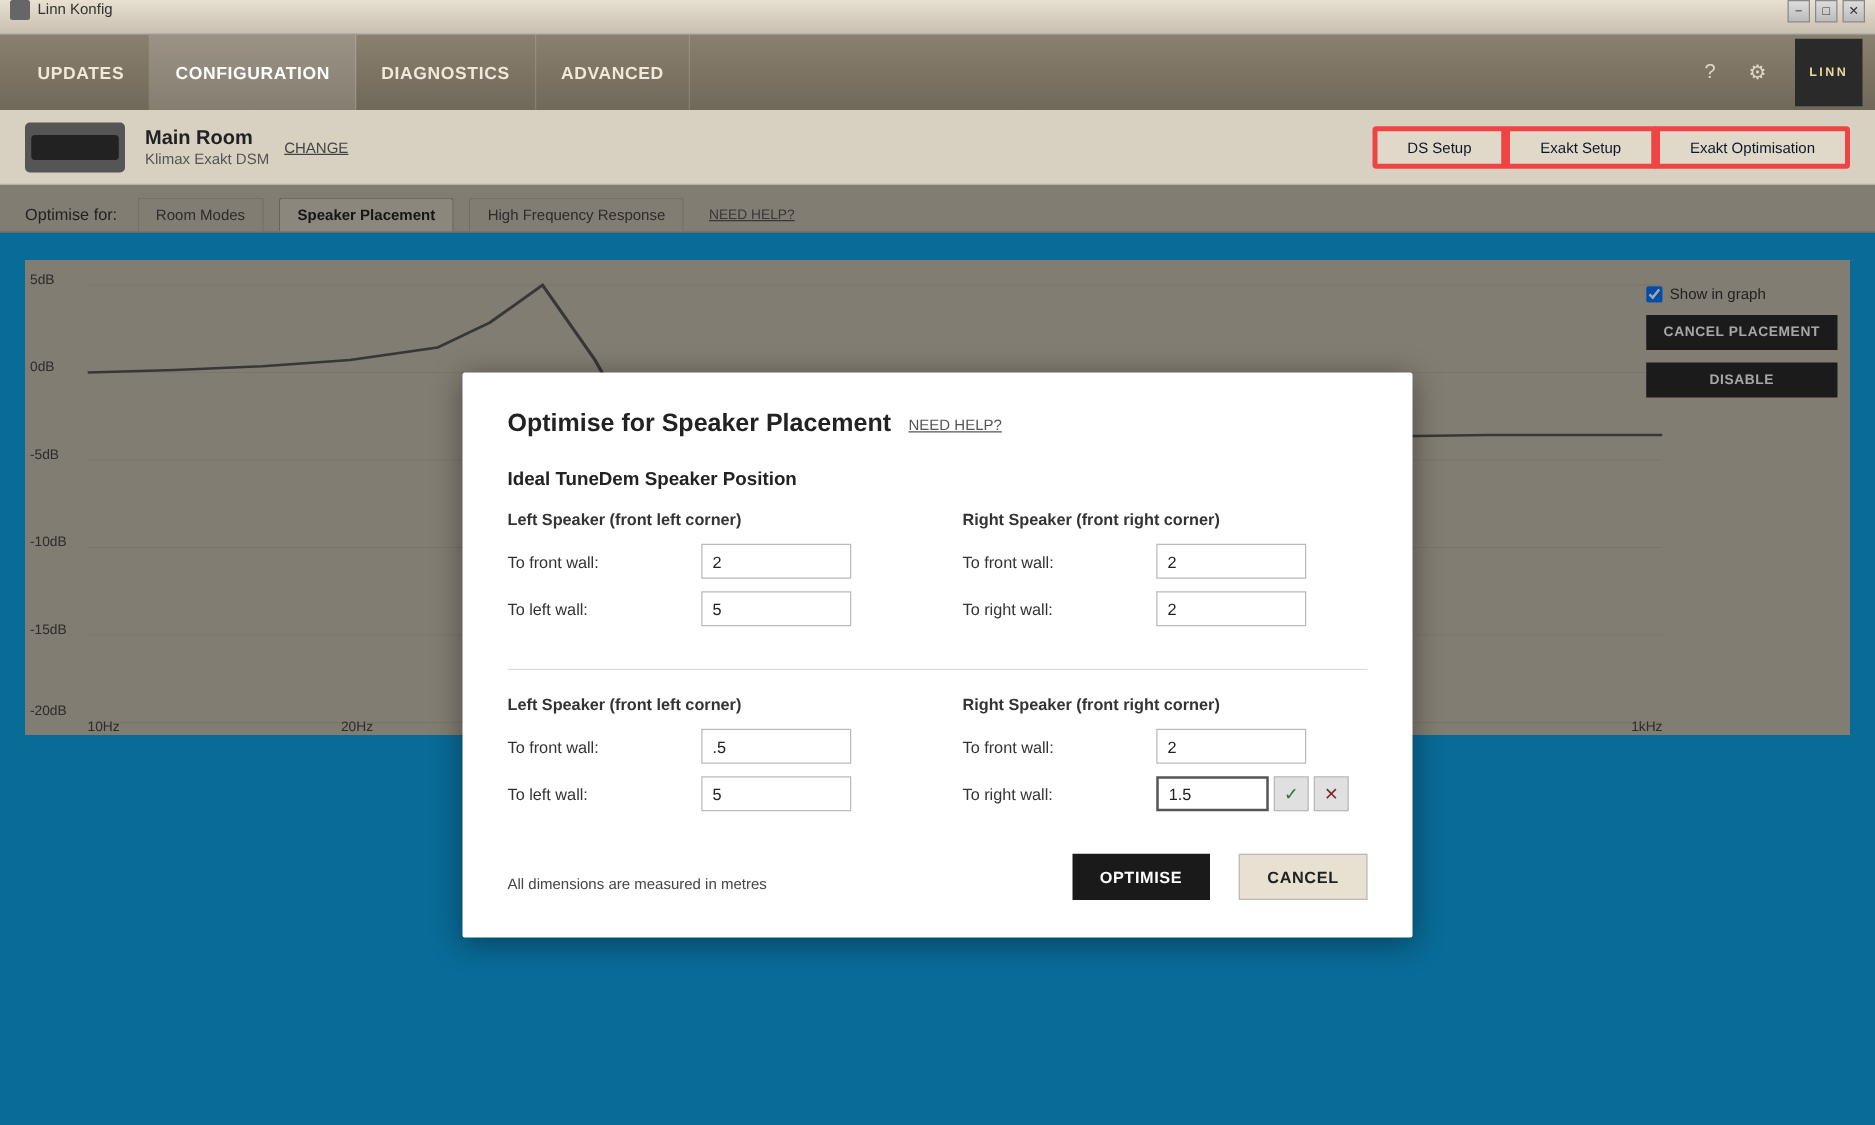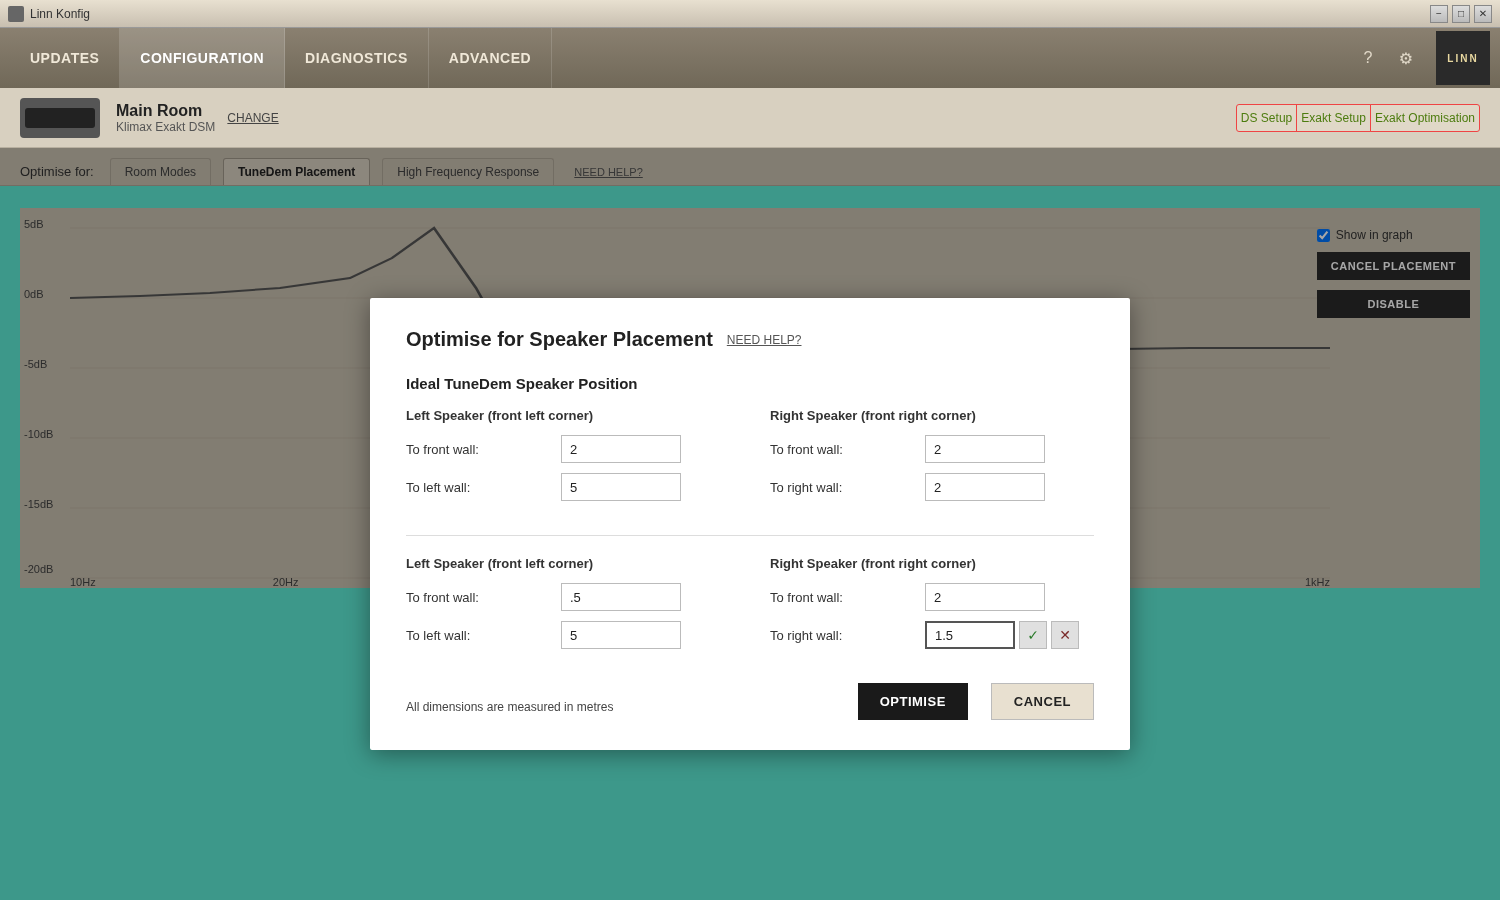--- a/index.html
+++ b/index.html
@@ -3,21 +3,20 @@
   <meta charset="utf-8">
   <style>
     * { box-sizing: border-box; margin: 0; padding: 0; }
     body { font-family: Arial, sans-serif; font-size: 13px; background: #b0a898; width: 1500px; height: 900px; overflow: hidden; position: relative; }
 
     
     .titlebar {
       background: linear-gradient(to bottom, #e8e0d0, #c8bfb0);
       height: 28px;
       display: flex;
-      align-items: center;
       padding: 0 8px;
       border-bottom: 1px solid #999;
       font-size: 12px;
       color: #333;
     }
     .titlebar-icon {
       width: 16px; height: 16px;
       background: #666;
       border-radius: 2px;
       margin-right: 6px;
@@ -121,34 +120,34 @@
       color: #444;
       text-decoration: underline;
       cursor: pointer;
     }
     .setup-buttons {
       margin-left: auto;
       display: flex;
       gap: 0;
     }
     .setup-btn {
-      padding: 6px 4px;
-      border: 1px solid #ef4444;
+      padding: 6px 24px;
+      border: 4px solid #ef4444;
       background: #e0d8c8;
-      color: #4d7c0f;
+      color: #0f172a;
       font-size: 12px;
       cursor: pointer;
       margin-left: -1px;
     }
     .setup-btn:first-child { border-radius: 3px 0 0 3px; }
     .setup-btn:last-child { border-radius: 0 3px 3px 0; }
 
     
     .mainarea {
-      background: #5eead4;
+      background: #0ea5e9;
       height: calc(900px - 28px - 60px - 60px);
       position: relative;
       overflow: hidden;
     }
 
     
     .optimise-bar {
       background: #c8c0b0;
       padding: 10px 20px 0;
       display: flex;
@@ -428,21 +427,21 @@
     <button class="setup-btn">Exakt Setup</button>
     <button class="setup-btn">Exakt Optimisation</button>
   </div>
 </div>
 
 <div class="mainarea">
 
   <div class="optimise-bar">
     <span class="optimise-label">Optimise for:</span>
     <div class="opt-tab">Room Modes</div>
-    <div class="opt-tab active">TuneDem Placement</div>
+    <div class="opt-tab active">Speaker Placement</div>
     <div class="opt-tab">High Frequency Response</div>
     <span class="need-help">NEED HELP?</span>
   </div>
 
   <div class="graph-area">
     <div class="graph-container">
 
       <span class="graph-ylabel" style="top:10px; left:4px;">5dB</span>
       <span class="graph-ylabel" style="top:80px; left:4px;">0dB</span>
       <span class="graph-ylabel" style="top:150px; left:4px;">-5dB</span>

